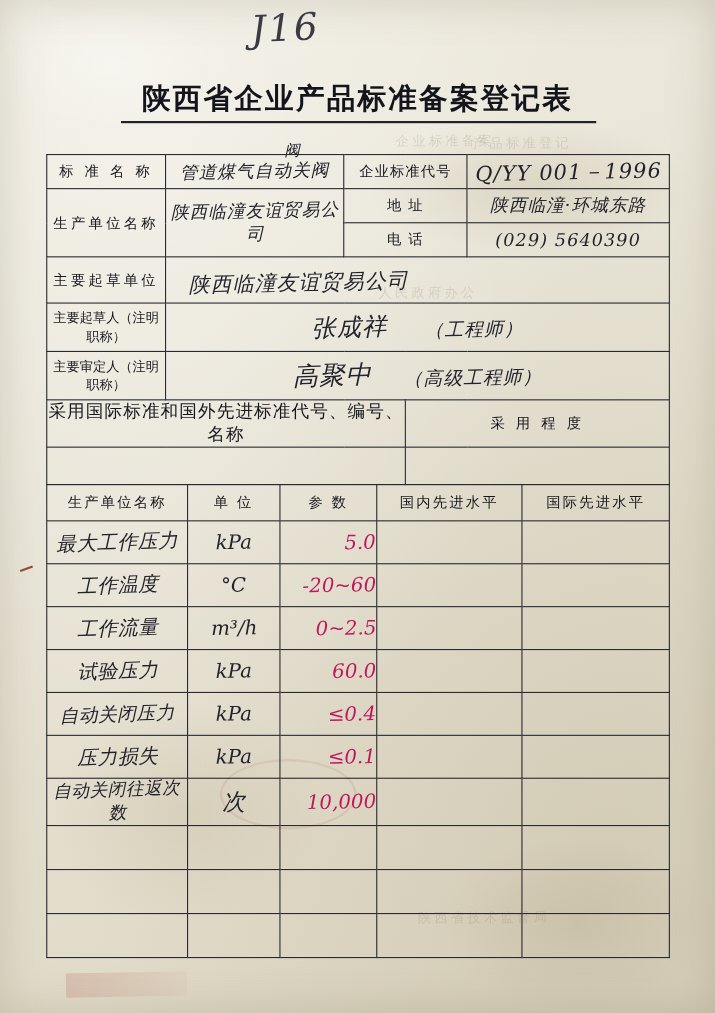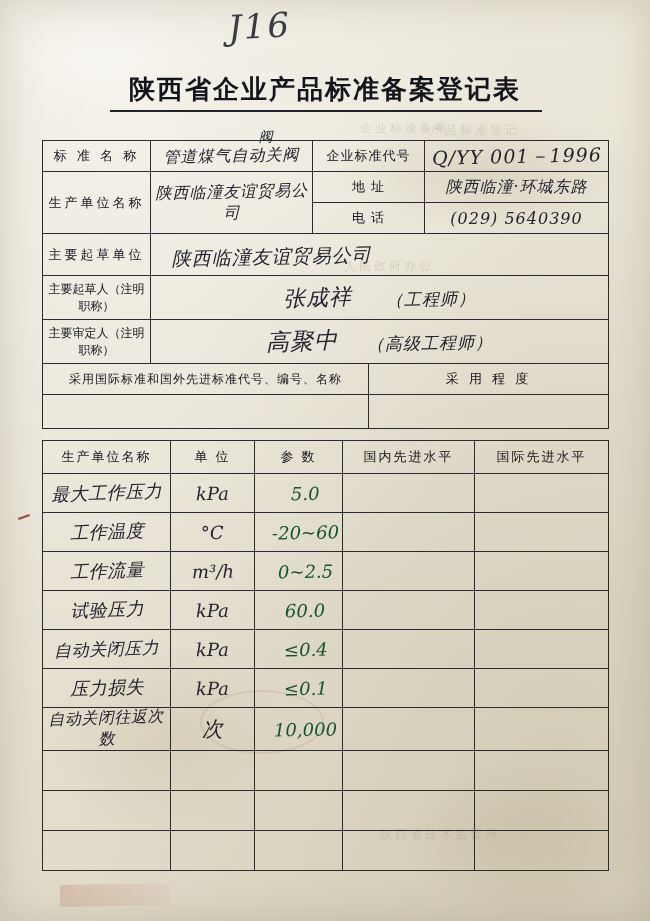--- a/index.html
+++ b/index.html
@@ -148,22 +148,22 @@
     font-family: "DejaVu Serif", serif;
     font-style: italic;
     font-size: 18px;
     color: #23232e;
     text-align: center;
   }
   .spec .hw-val {
     font-family: "DejaVu Serif", serif;
     font-style: italic;
     font-size: 18px;
-    color: #14532d;
-    text-align: center;
+    color: #be185d;
+    text-align: right;
     padding-left: 14px;
   }
   .spec .blank { }
 
   .rot-a { display:inline-block; transform: rotate(-2deg); }
   .rot-b { display:inline-block; transform: rotate(-1deg); }
 
   .mark-red {
     position: absolute;
     left: 18px;
@@ -265,21 +265,21 @@
 
     <tr style="height:44px;">
       <td class="lbl tight" style="font-size:12px; letter-spacing:0px;">主要审定人（注明职称）</td>
       <td class="hw" colspan="4">
         <span class="rot-a" style="font-size:23px;">高聚中</span>
         <span class="rot-b" style="font-size:17px; margin-left:22px;">（高级工程师）</span>
       </td>
     </tr>
 
     <tr style="height:28px;">
-      <td class="lbl tight" colspan="3" style="font-size:12px; letter-spacing:1px;">采用国际标准和国外先进标准代号、编号、名称</td>
+      <td class="lbl tight" colspan="3" style="font-size:16px; letter-spacing:1px;">采用国际标准和国外先进标准代号、编号、名称</td>
       <td class="lbl tight" colspan="2" style="letter-spacing:3px;">采 用 程 度</td>
     </tr>
 
     <tr style="height:34px;">
       <td colspan="3" class="hw"></td>
       <td colspan="2" class="hw"></td>
     </tr>
   </tbody>
 </table>
 

